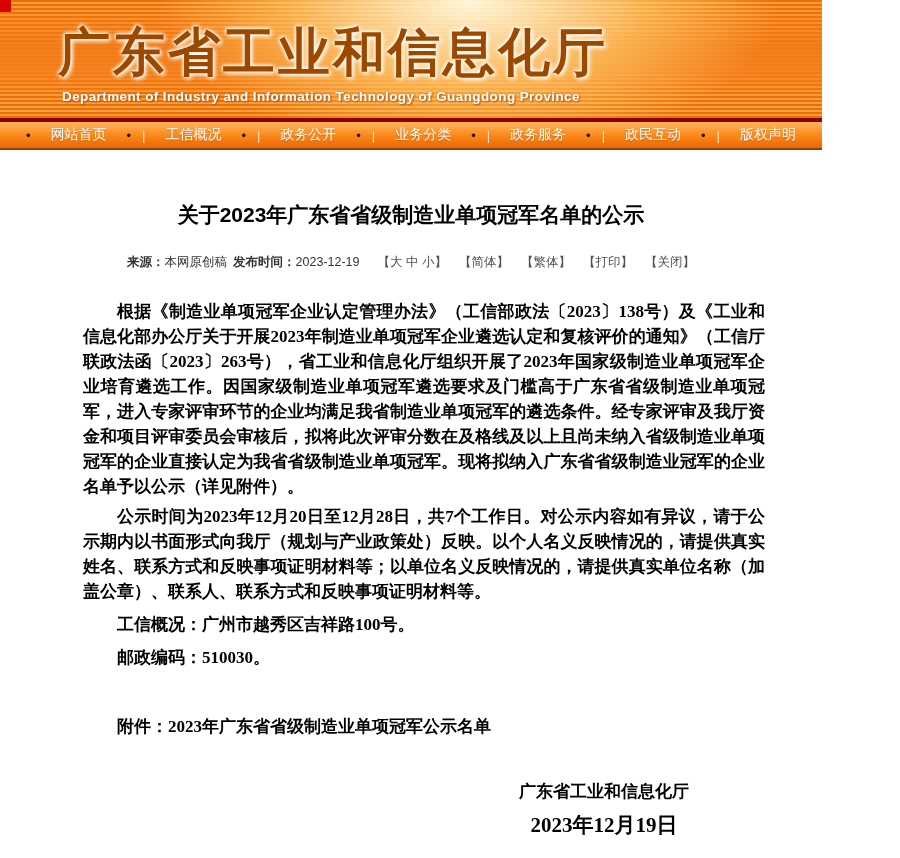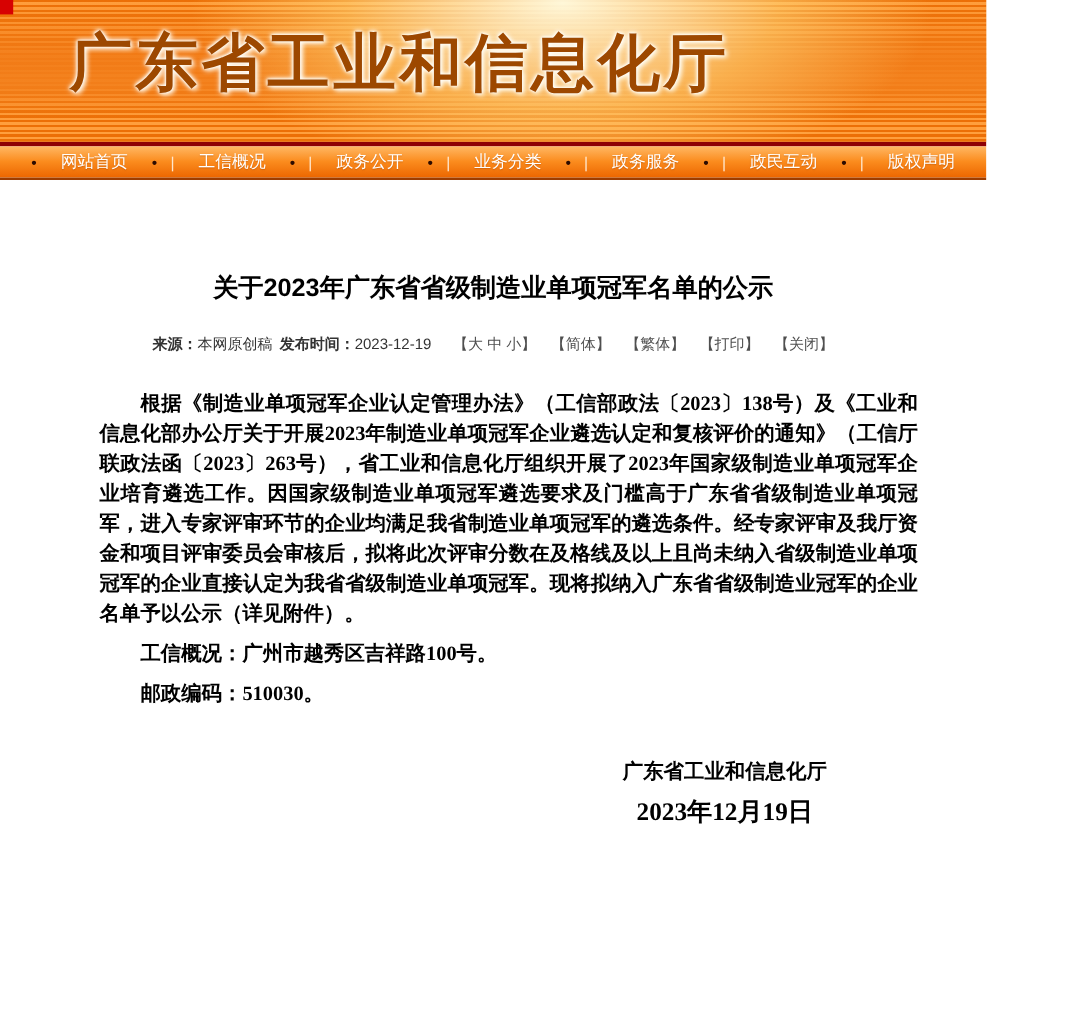--- a/index.html
+++ b/index.html
@@ -38,21 +38,21 @@
     background:linear-gradient(180deg,#ffb763 0%,#fb8c1e 48%,#ec6600 100%);
     border-bottom:2px solid #9c3c00;
     font-size:14px;
   }
   .nav-item{color:#ffffff;text-decoration:none;cursor:pointer;white-space:nowrap;text-shadow:0 1px 1px rgba(150,60,0,.4);}
   .nav-sep{display:flex;align-items:center;gap:11px;}
   .nav-dot{color:#2c0b00;font-size:13px;line-height:1;}
   .nav-pipe{color:#ffe7cd;font-size:13px;}
 
   
-  .article{padding-top:36px;color:#000;margin-top:40px;}
+  .article{padding-top:51px;color:#000;}
   .article-title{margin:0;text-align:center;font-size:21px;font-weight:bold;color:#000;}
   .meta{margin-top:25px;text-align:center;font-size:12.5px;color:#3c3c3c;white-space:nowrap;}
   .meta .lbl{font-weight:bold;color:#333;}
   .meta .val{margin-right:6px;color:#333;text-align:center;}
   .meta .ctrl{margin-left:12px;color:#4f4f4f;cursor:pointer;}
   .body-text{
     padding:28px 57px 0 83px;
     font-family:"Liberation Serif",serif;
     font-size:17px;line-height:25px;text-align:justify;color:#000;font-weight:bold;
   }
@@ -64,20 +64,21 @@
   .signature .sig-date{margin-top:9px;font-size:21px;}
 </style>
 </head>
 <body>
 
 <div class="page">
 
   <div class="banner">
     <div class="corner-mark"></div>
     <div class="banner-title">广东省工业和信息化厅</div>
+    <div class="banner-sub">Department of Industry and Information Technology of Guangdong Province</div>
   </div>
 
   <div class="red-line"></div>
 
   <div class="nav">
     <span class="nav-dot">•</span>
     <a class="nav-item">网站首页</a>
     <span class="nav-sep">
         <span class="nav-dot">•</span>
         <span class="nav-pipe">|</span>
@@ -112,24 +113,26 @@
 
   <div class="article">
     <h2 class="article-title">关于2023年广东省省级制造业单项冠军名单的公示</h2>
 
     <div class="meta">
       <span class="lbl">来源：</span><span class="val">本网原创稿</span><span class="lbl">发布时间：</span><span class="val">2023-12-19</span><span class="ctrl">【大 中 小】</span><span class="ctrl">【简体】</span><span class="ctrl">【繁体】</span><span class="ctrl">【打印】</span><span class="ctrl">【关闭】</span>
     </div>
 
     <div class="body-text">
       <p>根据《制造业单项冠军企业认定管理办法》（工信部政法〔2023〕138号）及《工业和信息化部办公厅关于开展2023年制造业单项冠军企业遴选认定和复核评价的通知》（工信厅联政法函〔2023〕263号），省工业和信息化厅组织开展了2023年国家级制造业单项冠军企业培育遴选工作。因国家级制造业单项冠军遴选要求及门槛高于广东省省级制造业单项冠军，进入专家评审环节的企业均满足我省制造业单项冠军的遴选条件。经专家评审及我厅资金和项目评审委员会审核后，拟将此次评审分数在及格线及以上且尚未纳入省级制造业单项冠军的企业直接认定为我省省级制造业单项冠军。现将拟纳入广东省省级制造业冠军的企业名单予以公示（详见附件）。</p>
+      <p>公示时间为2023年12月20日至12月28日，共7个工作日。对公示内容如有异议，请于公示期内以书面形式向我厅（规划与产业政策处）反映。以个人名义反映情况的，请提供真实姓名、联系方式和反映事项证明材料等；以单位名义反映情况的，请提供真实单位名称（加盖公章）、联系人、联系方式和反映事项证明材料等。</p>
 
       <div class="info-line">工信概况：广州市越秀区吉祥路100号。</div>
       <div class="info-line">邮政编码：510030。</div>
 
+      <div class="attachment">附件：2023年广东省省级制造业单项冠军公示名单</div>
 
       <div class="signature">
         <div class="sig-name">广东省工业和信息化厅</div>
         <div class="sig-date">2023年12月19日</div>
       </div>
     </div>
   </div>
 
 </div>
 

